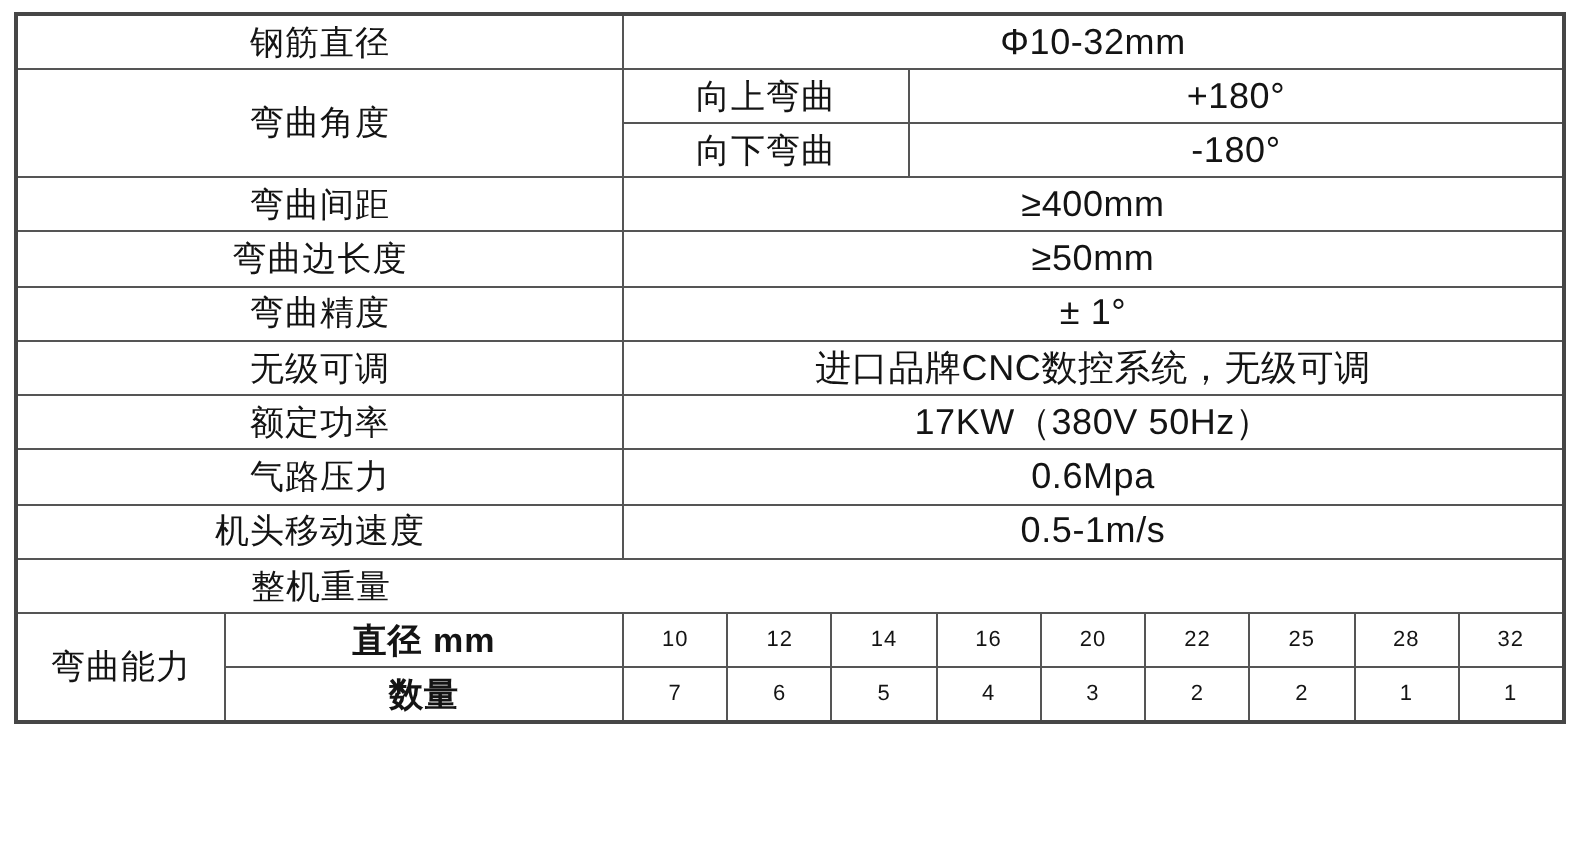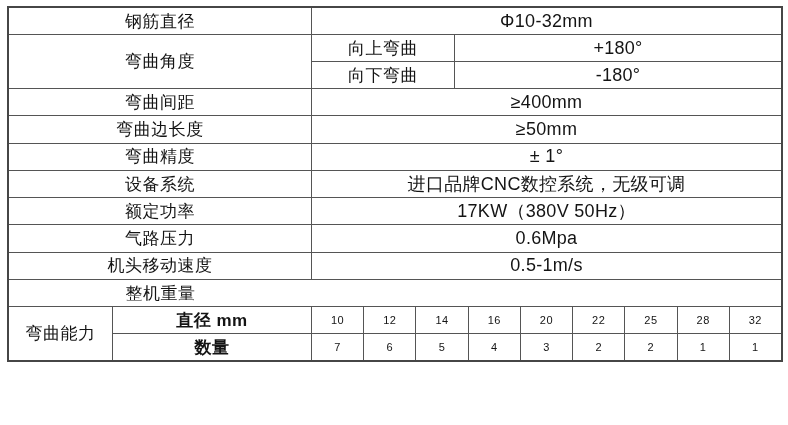--- a/index.html
+++ b/index.html
@@ -98,21 +98,21 @@
     <div class="cell label w-main">弯曲边长度</div>
     <div class="cell value flex1">≥50mm</div>
   </div>
 
   <div class="row">
     <div class="cell label w-main">弯曲精度</div>
     <div class="cell value flex1">± 1°</div>
   </div>
 
   <div class="row">
-    <div class="cell label w-main">设备系统</div>
+    <div class="cell label w-main">无级可调</div>
     <div class="cell value flex1">进口品牌CNC数控系统，无级可调</div>
   </div>
 
   <div class="row">
     <div class="cell label w-main">额定功率</div>
     <div class="cell value flex1">17KW（380V 50Hz）</div>
   </div>
 
   <div class="row">
     <div class="cell label w-main">气路压力</div>

